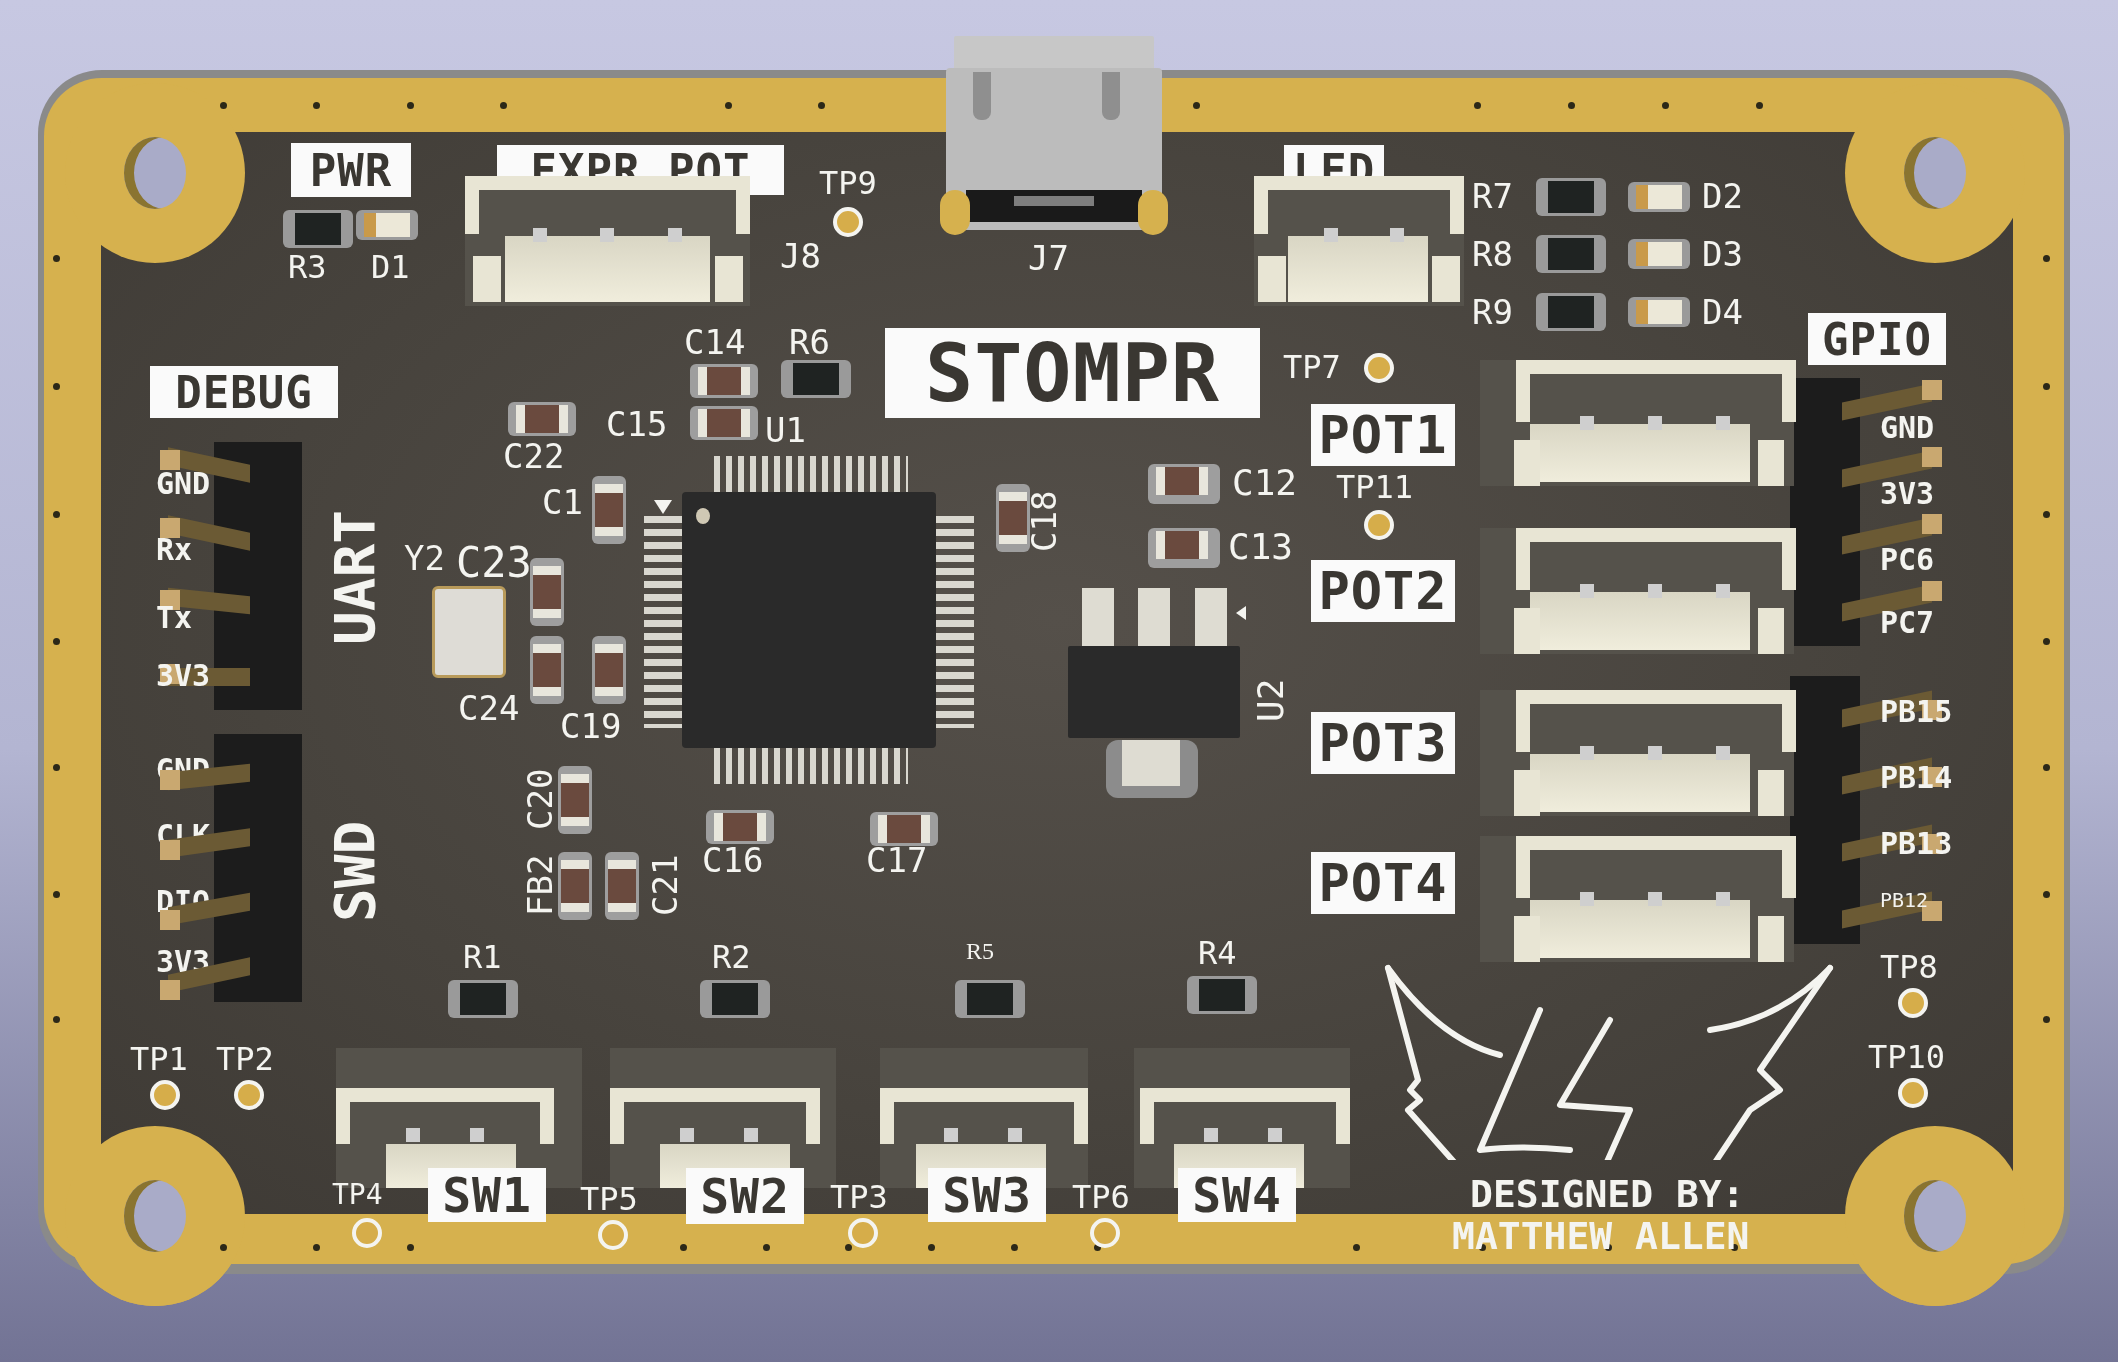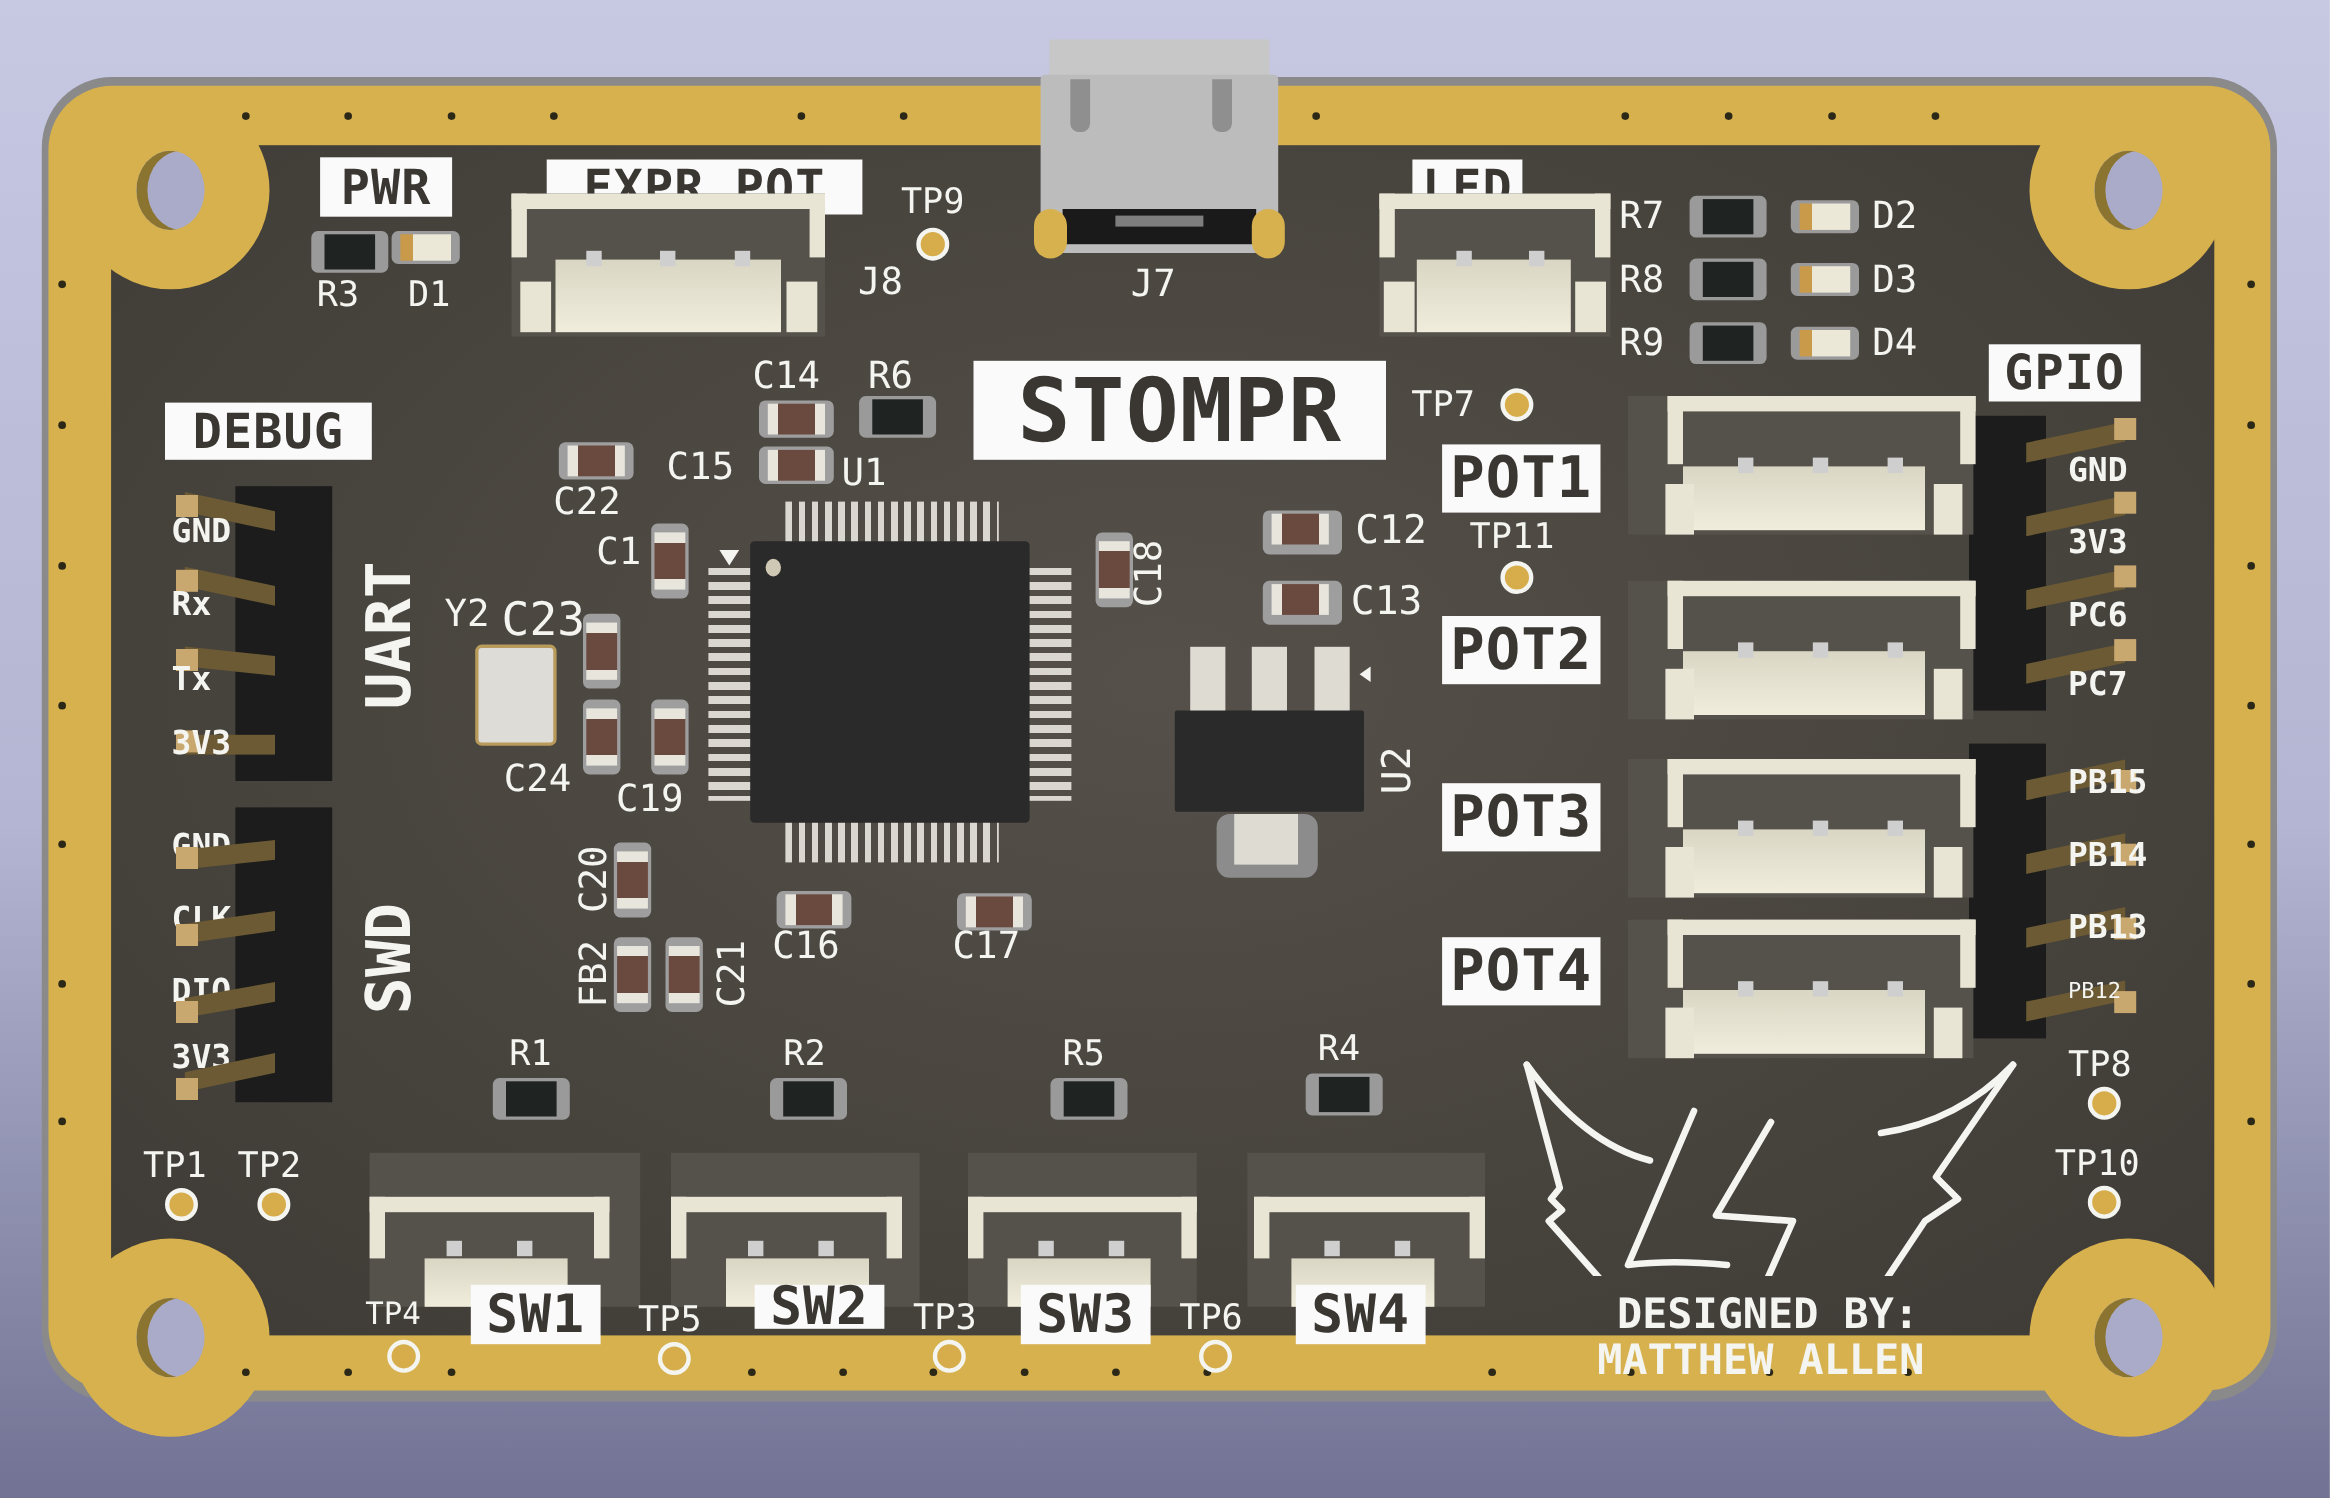--- a/index.html
+++ b/index.html
@@ -322,21 +322,21 @@
 <div class="abs silk" style="left:645px;top:916px;font-size:34px;transform:rotate(-90deg);transform-origin:left top;">C21</div>
 <div class="abs cap cap-h" style="left:706px;top:810px;"></div>
 <div class="abs silk" style="left:702px;top:840px;font-size:34px;">C16</div>
 <div class="abs cap cap-h" style="left:870px;top:812px;"></div>
 <div class="abs silk" style="left:866px;top:840px;font-size:34px;">C17</div>
 
 <div class="abs silk" style="left:463px;top:938px;font-size:32px;">R1</div>
 <div class="abs res" style="left:448px;top:980px;"></div>
 <div class="abs silk" style="left:712px;top:938px;font-size:32px;">R2</div>
 <div class="abs res" style="left:700px;top:980px;"></div>
-<div class="abs silk" style="left:966px;top:938px;font-size:32px;">R5</div>
+<div class="abs silk" style="left:966px;top:938px;font-size:24px;font-family:Liberation Serif, serif;">R5</div>
 <div class="abs res" style="left:955px;top:980px;"></div>
 <div class="abs silk" style="left:1198px;top:934px;font-size:32px;">R4</div>
 <div class="abs res" style="left:1187px;top:976px;"></div>
 
 <div class="abs jst" style="left:336px;top:1048px;width:246px;height:140px;">
   <div class="abs jst-frame" style="left:0;top:40px;width:218px;height:56px;"></div>
   <div class="abs jst-body" style="left:50px;top:96px;width:130px;height:44px;"></div>
   <div class="abs pin-sq" style="left:70px;top:80px;"></div>
   <div class="abs pin-sq" style="left:134px;top:80px;"></div>
 </div>
@@ -353,21 +353,21 @@
   <div class="abs pin-sq" style="left:128px;top:80px;"></div>
 </div>
 <div class="abs jst" style="left:1134px;top:1048px;width:216px;height:140px;">
   <div class="abs jst-frame" style="left:6px;top:40px;width:210px;height:56px;"></div>
   <div class="abs jst-body" style="left:40px;top:96px;width:130px;height:44px;"></div>
   <div class="abs pin-sq" style="left:70px;top:80px;"></div>
   <div class="abs pin-sq" style="left:134px;top:80px;"></div>
 </div>
 
 <div class="abs silk-box" style="left:428px;top:1168px;width:118px;height:54px;font-size:48px;">SW1</div>
-<div class="abs silk-box" style="left:686px;top:1168px;width:118px;height:40px;font-size:48px;">SW2</div>
+<div class="abs silk-box" style="left:686px;top:1168px;width:118px;height:56px;font-size:48px;">SW2</div>
 <div class="abs silk-box" style="left:928px;top:1168px;width:118px;height:54px;font-size:48px;">SW3</div>
 <div class="abs silk-box" style="left:1178px;top:1168px;width:118px;height:54px;font-size:48px;">SW4</div>
 
 <div class="abs silk" style="left:130px;top:1040px;font-size:32px;">TP1</div>
 <div class="abs tp" style="left:150px;top:1080px;"></div>
 <div class="abs silk" style="left:216px;top:1040px;font-size:32px;">TP2</div>
 <div class="abs tp" style="left:234px;top:1080px;"></div>
 <div class="abs silk" style="left:332px;top:1178px;font-size:28px;">TP4</div>
 <div class="abs tp" style="left:352px;top:1218px;"></div>
 <div class="abs silk" style="left:580px;top:1180px;font-size:32px;">TP5</div>

